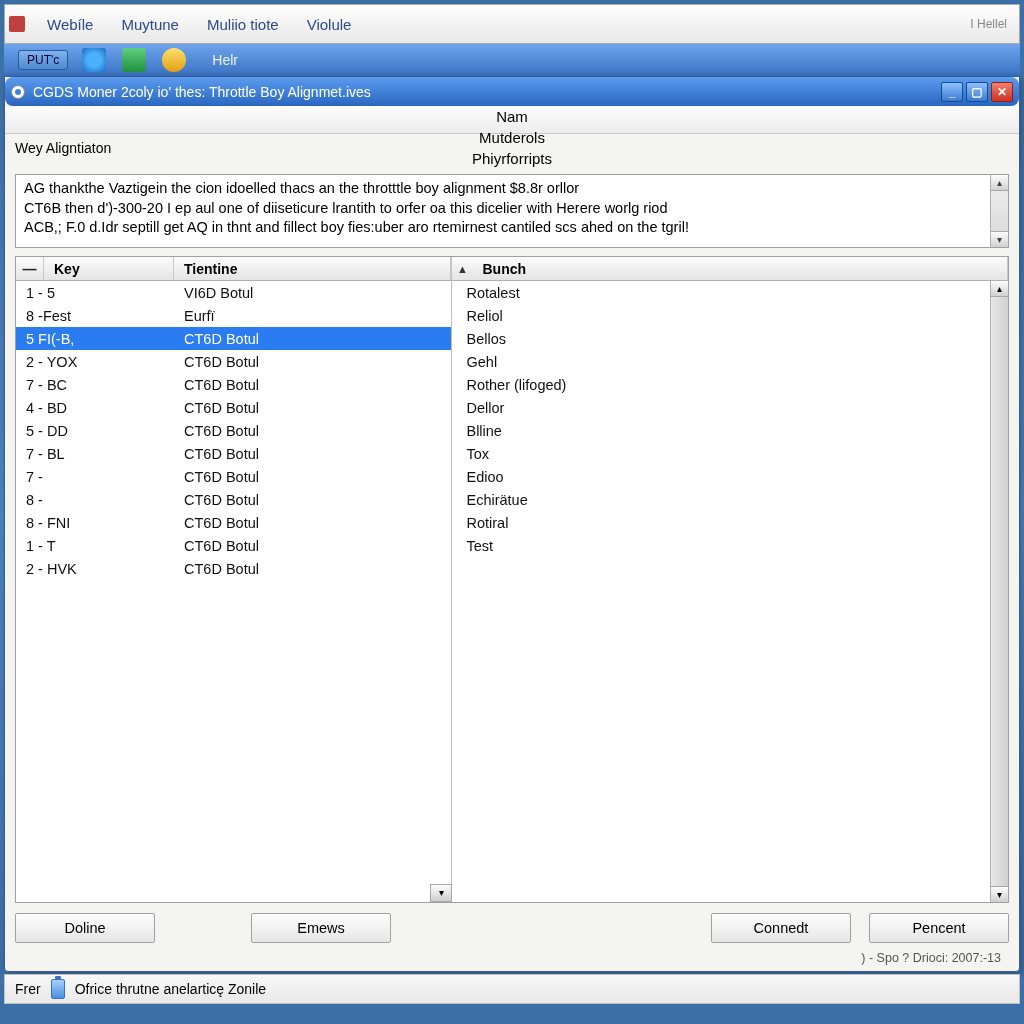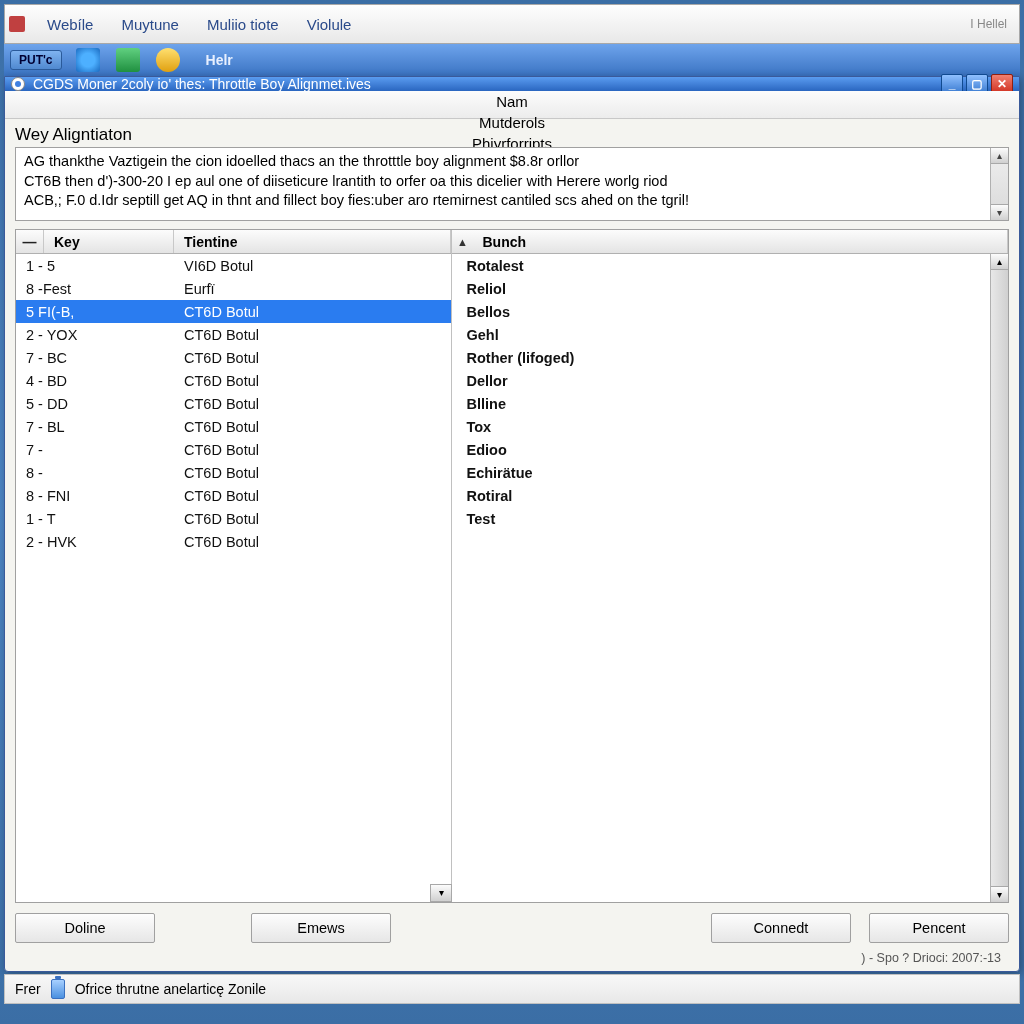--- a/index.html
+++ b/index.html
@@ -21,22 +21,22 @@
     width: 16px; height: 16px; background: #c04040; margin-right: 8px;
     display: inline-block; border-radius: 2px;
   }
   .top-menubar .menu-item { padding: 2px 14px; cursor: default; }
   .top-menubar .spacer { flex: 1; }
   .top-menubar .right-label { font-size: 12px; color: #888; padding-right: 8px; }
 
   
   .toolbar {
     background: linear-gradient(180deg, #6ea4ec 0%, #3a73c2 100%);
-    height: 32px; display: flex; align-items: center; padding: 0 6px;
-    font-size: 14px; color: #fff; font-weight: bold;
+    height: 32px; display: flex; align-items: center; padding: 0 14px;
+    font-size: 14px; color: #fff;
   }
   .toolbar .tb-btn {
     background: linear-gradient(180deg, #7fb3f0 0%, #5089d0 100%);
     border: 1px solid #2a5a9a; border-radius: 3px; padding: 2px 8px;
     margin-right: 6px; font-size: 12px; color: #003; cursor: pointer;
   }
   .toolbar .tb-icon {
     width: 24px; height: 24px; margin: 0 8px; display: inline-block;
     border-radius: 3px;
   }
@@ -46,22 +46,22 @@
   .toolbar .help-text { margin-left: 18px; color: #e8f0ff; font-size: 14px; }
 
   
   .window {
     background: #f4f4f0; border: 1px solid #3a5a9a; border-radius: 0 0 4px 4px;
     height: calc(100% - 120px); display: flex; flex-direction: column;
     box-shadow: 2px 2px 8px rgba(0,0,0,0.3);
   }
   .titlebar {
     background: linear-gradient(180deg, #5a9cf0 0%, #2a66c0 100%);
-    height: 14px; display: flex; align-items: center; padding: 0 6px;
-    color: #fff; font-size: 14px;
+    height: 29px; display: flex; align-items: center; padding: 0 6px;
+    color: #fff; font-size: 14px; border-radius: 8px;
   }
   .titlebar .title-icon { width: 14px; height: 14px; background: #fff; border-radius: 50%; margin-right: 8px; border: 1px solid #888; position: relative; }
   .titlebar .title-icon::after { content: ''; position: absolute; width: 6px; height: 6px; background: #4080e0; border-radius: 50%; top: 3px; left: 3px; }
   .titlebar .title-text { flex: 1; }
   .titlebar .win-controls { display: flex; gap: 3px; }
   .titlebar .win-btn {
     width: 22px; height: 20px; border-radius: 2px; border: 1px solid #104a90;
     background: linear-gradient(180deg, #8fc0ff 0%, #3a7ad0 100%);
     display: flex; align-items: center; justify-content: center;
     color: #fff; font-size: 12px; font-weight: bold; cursor: pointer;
@@ -70,21 +70,21 @@
 
   .menubar {
     background: linear-gradient(180deg, #fcfcfc 0%, #ececec 100%);
     height: 28px; display: flex; align-items: center; padding: 0 4px;
     border-bottom: 1px solid #c8c8c8; font-size: 15px; flex-direction: column;
   }
   .menubar .mitem { padding: 2px 12px; cursor: default; }
 
   .content { flex: 1; padding: 6px 10px; display: flex; flex-direction: column; overflow: hidden; }
 
-  .field-label { font-size: 17px; margin-bottom: 2px; }
+  .field-label { font-size: 14px; margin-bottom: 18px; }
   .desc-box {
     border: 1px solid #a0a0a0; background: #fff; padding: 4px 8px;
     font-size: 14.5px; line-height: 1.35; height: 74px; overflow: hidden;
     position: relative; margin-bottom: 8px;
   }
   .desc-scroll {
     position: absolute; right: 0; top: 0; bottom: 0; width: 18px;
     background: linear-gradient(180deg, #f0f0f0, #d8d8d8);
     border-left: 1px solid #b0b0b0;
   }
@@ -105,21 +105,21 @@
   .hcell.key { width: 130px; font-weight: bold; }
   .hcell.tient { flex: 1; font-weight: bold; }
   .hcell.bunch { flex: 1; font-weight: bold; }
   .hcell.sorter { width: 20px; justify-content: center; font-size: 11px; color: #333; border-right: none; }
 
   .rows { flex: 1; overflow-y: hidden; }
   .row { display: flex; height: 23px; align-items: center; font-size: 14.5px; }
   .row .cell { padding: 0 10px; }
   .row .cell.key { width: 158px; }
   .row .cell.tient { flex: 1; }
-  .row .cell.bunch { flex: 1; padding-left: 14px; font-weight: bold; }
+  .row .cell.bunch { flex: 1; padding-left: 14px; }
   .row.sel { background: #2a7cf0; color: #fff; }
   .row:not(.sel) { color: #111; }
 
   .col-scroll-v { position: absolute; right: 0; top: 24px; bottom: 0; width: 18px;
     background: linear-gradient(90deg, #e8e8e8, #d0d0d0); border-left: 1px solid #b0b0b0; }
   .col-scroll-v .arr { height: 16px; width: 100%; background: linear-gradient(180deg, #fcfcfc, #d0d0d0); text-align: center; font-size: 10px; line-height: 16px; border-bottom: 1px solid #a8a8a8; }
   .col-scroll-v .arr.dn { position: absolute; bottom: 0; border-bottom: none; border-top: 1px solid #a8a8a8; }
   .left-scroll-btn { position: absolute; left: calc(44% - 22px); bottom: 0; width: 22px; height: 18px; background: linear-gradient(180deg, #fcfcfc, #d0d0d0); border: 1px solid #a8a8a8; font-size: 10px; text-align: center; line-height: 16px; }
 
   .button-row { display: flex; padding: 10px 0 4px; gap: 18px; align-items: center; flex-wrap: wrap; }

